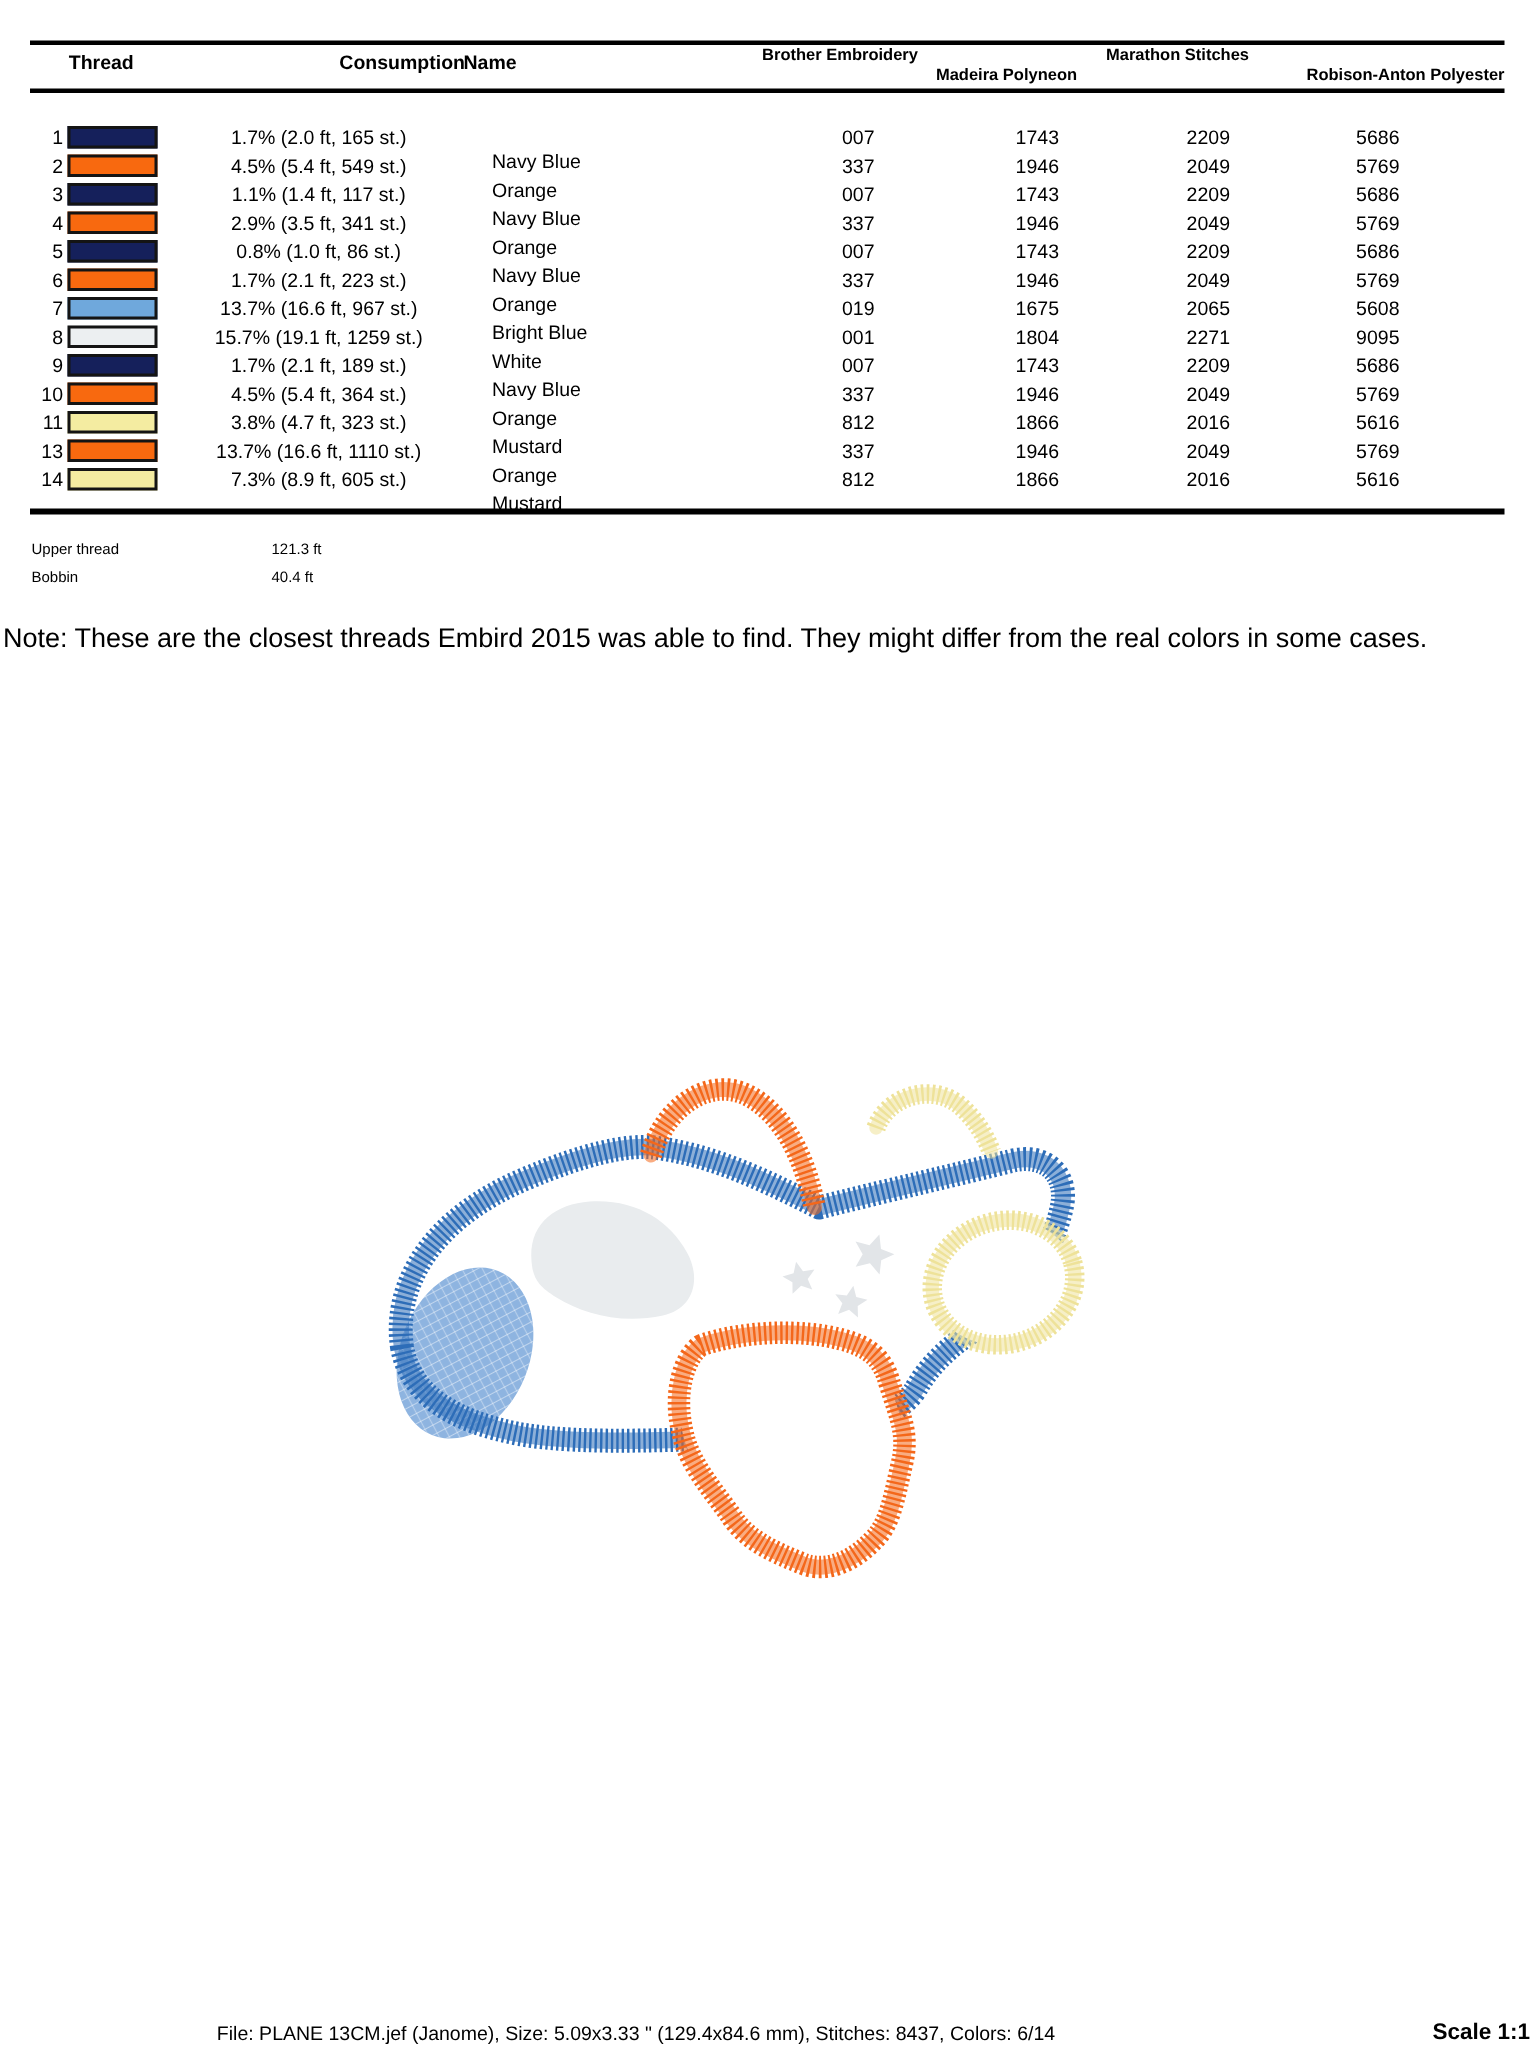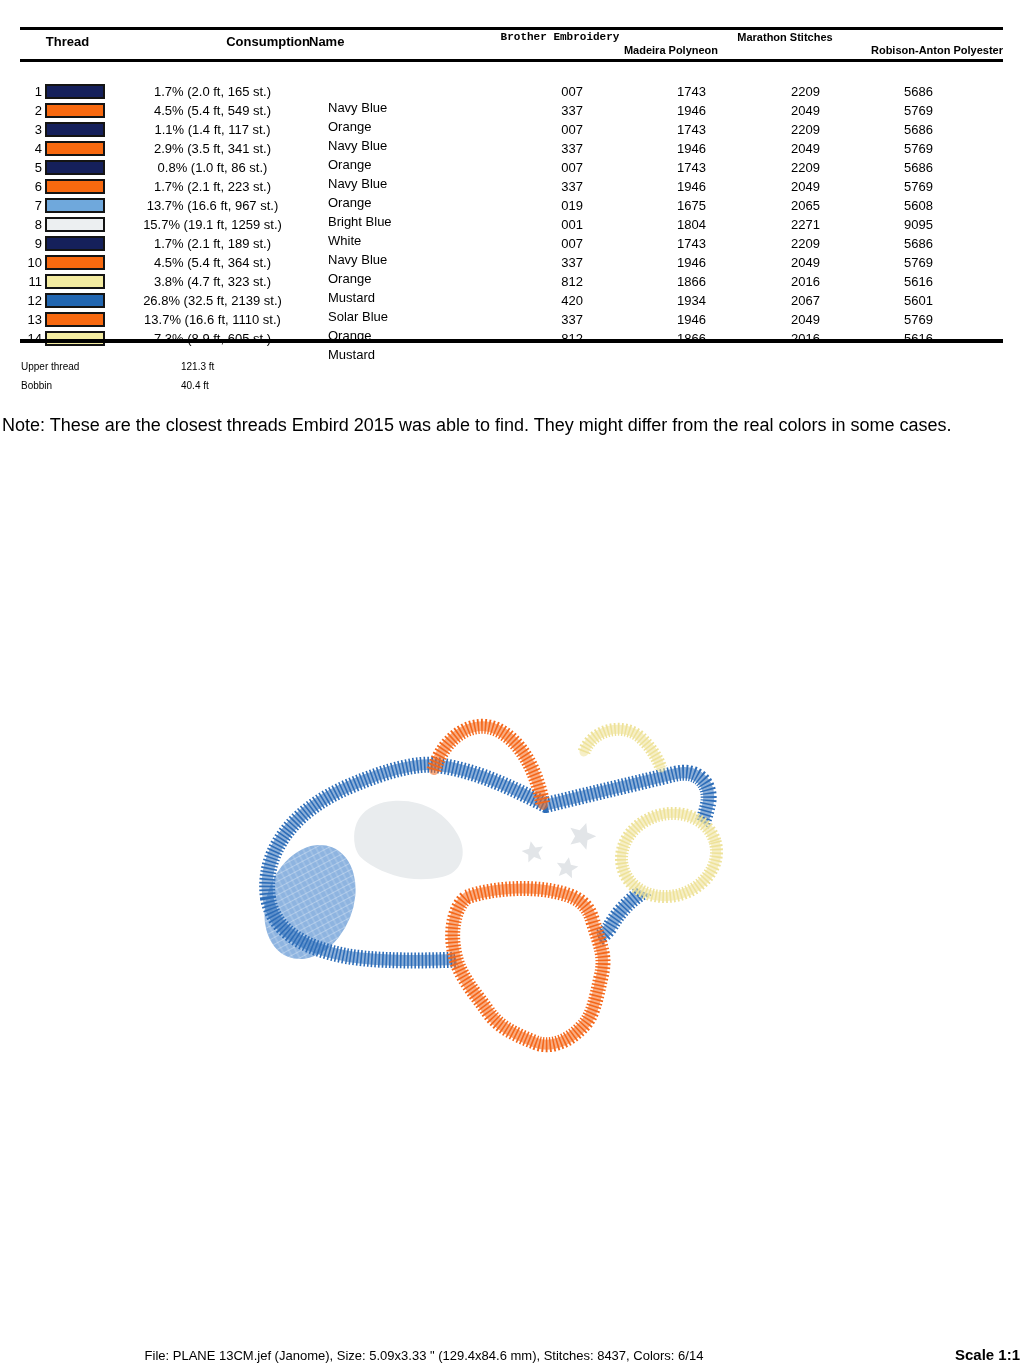--- a/index.html
+++ b/index.html
@@ -36,21 +36,21 @@
   .stitch-top{fill:none;stroke-linecap:butt;stroke-linejoin:round;stroke-dasharray:1.6 2;}
 </style>
 </head>
 <body style="--plane-blue: #2d6db8; --plane-orange: #f4671a; --plane-yellow: #eee299; --plane-lightblue: #8eb4e0; --plane-gray: #e9ecee; --plane-star: #e2e5e8;">
 
 <div class="rule" style="top:27px;height:3px;"></div>
 
 <div class="hdr-label" style="left:20px;top:34px;width:95px;text-align:center;">Thread</div>
 <div class="hdr-label" style="left:115px;top:34px;width:195px;text-align:right;">Consumption</div>
 <div class="hdr-label" style="left:309px;top:34px;">Name</div>
-<div class="hdr-brand" style="left:470px;top:31px;font-family:Liberation Mono, monospace;">Brother Embroidery</div>
+<div class="hdr-brand" style="left:470px;top:31px;">Brother Embroidery</div>
 <div class="hdr-brand" style="left:581px;top:44px;">Madeira Polyneon</div>
 <div class="hdr-brand" style="left:695px;top:31px;">Marathon Stitches</div>
 <div class="hdr-brand" style="left:847px;top:44px;">Robison-Anton Polyester</div>
 
 <div class="rule" style="top:59px;height:3px;"></div>
 
 <div id="rows">
     <div class="row">
       <div class="c-num">1</div>
       <div class="">
@@ -175,32 +175,20 @@
       <div class="c-num">11</div>
       <div class="">
         <div class="c-swatch" style="background: rgb(244, 236, 161);"></div>
       </div>
       <div class="c-cons">3.8% (4.7 ft, 323 st.)</div>
       <div class="c-name">Mustard</div>
       <div class="c-code">812</div>
       <div class="c-code">1866</div>
       <div class="c-code">2016</div>
       <div class="c-code-last">5616</div>
-    </div>
-    <div class="row">
-      <div class="c-num">12</div>
-      <div class="">
-        <div class="c-swatch" style="background: rgb(33, 102, 176);"></div>
-      </div>
-      <div class="c-cons">26.8% (32.5 ft, 2139 st.)</div>
-      <div class="c-name">Solar Blue</div>
-      <div class="c-code">420</div>
-      <div class="c-code">1934</div>
-      <div class="c-code">2067</div>
-      <div class="c-code-last">5601</div>
     </div>
     <div class="row">
       <div class="c-num">13</div>
       <div class="">
         <div class="c-swatch" style="background: rgb(248, 105, 15);"></div>
       </div>
       <div class="c-cons">13.7% (16.6 ft, 1110 st.)</div>
       <div class="c-name">Orange</div>
       <div class="c-code">337</div>
       <div class="c-code">1946</div>

